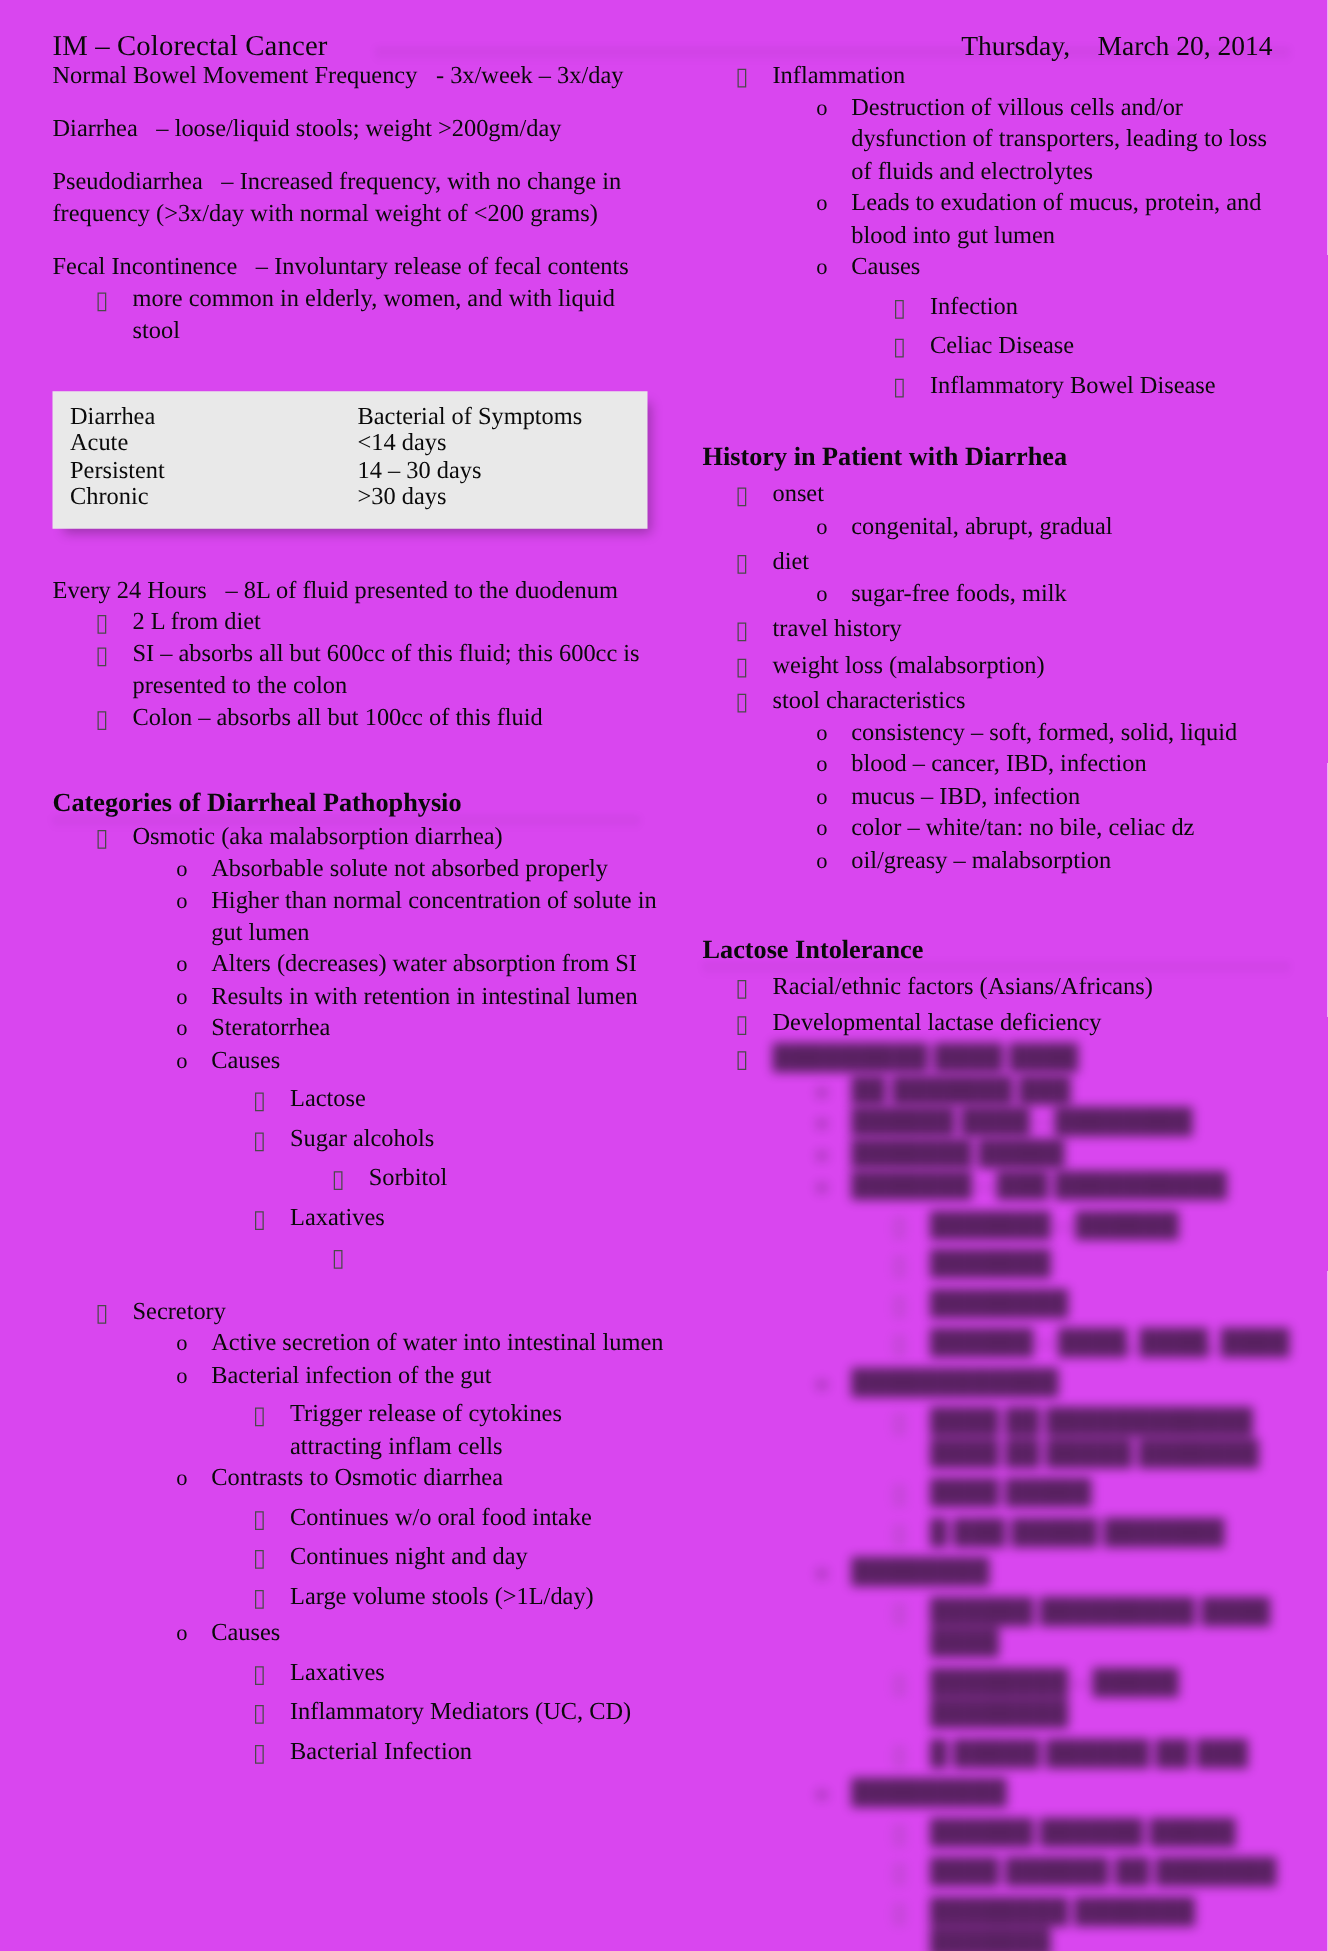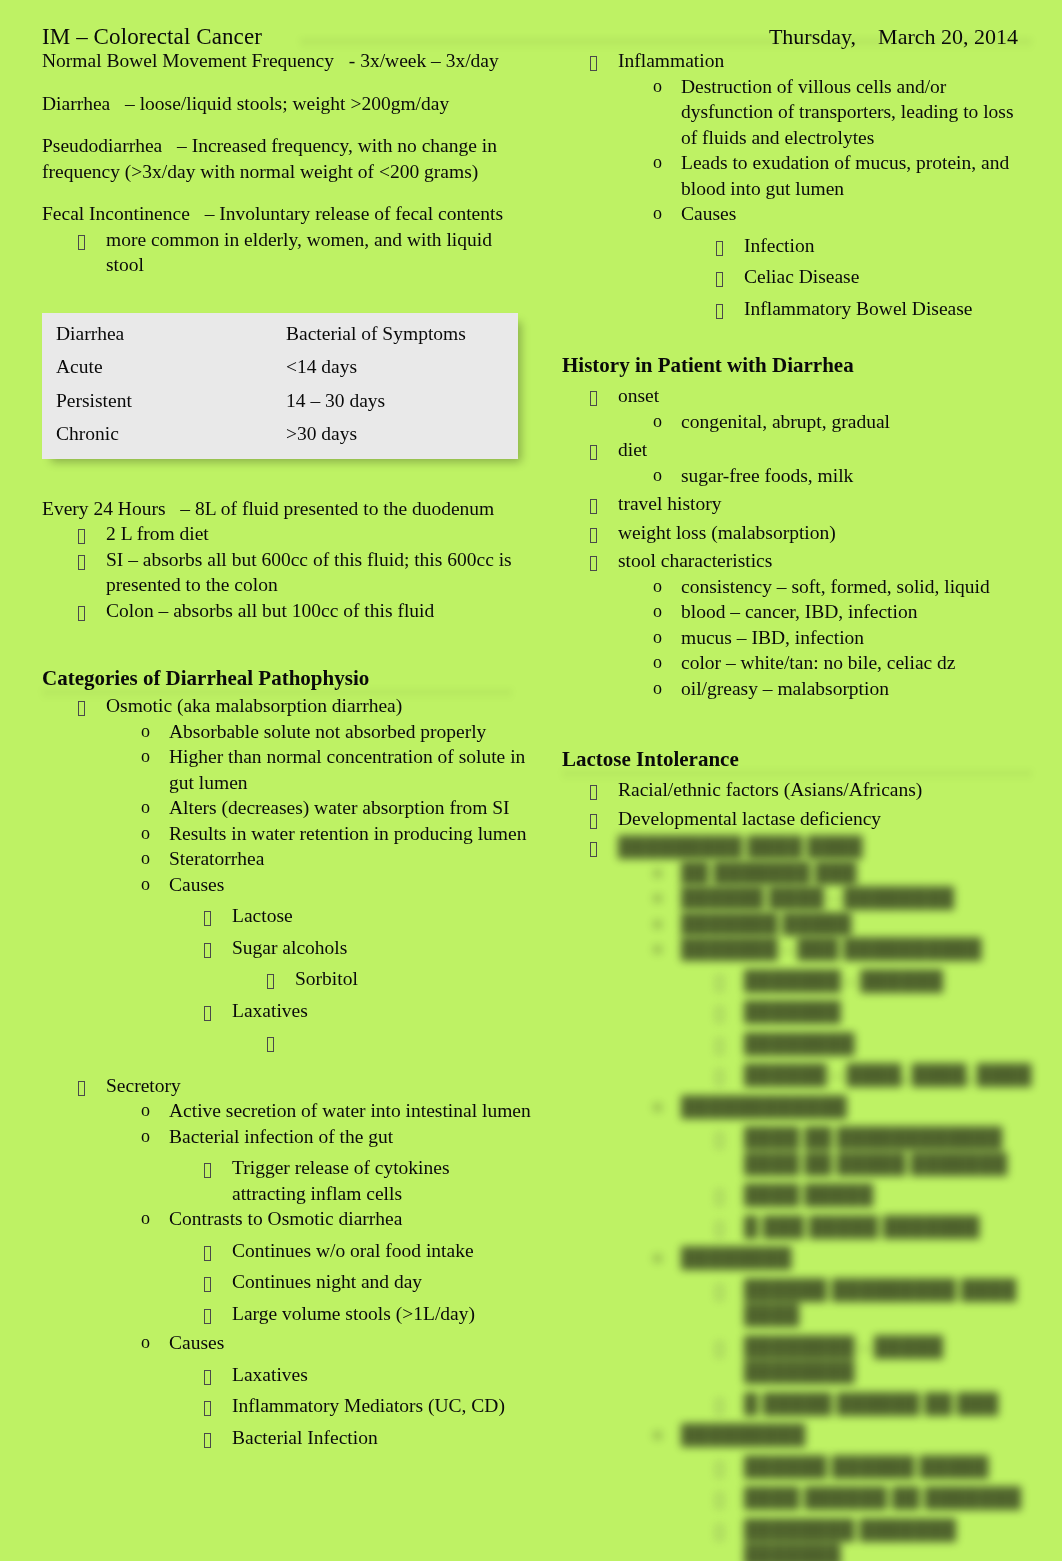--- a/index.html
+++ b/index.html
@@ -9,21 +9,21 @@
   }
   body {
     font-family: "Liberation Serif", "DejaVu Serif", serif;
     color: #0a0a0a;
     -webkit-font-smoothing: antialiased;
   }
   #page {
     position: relative;
     width: 1062px;
     height: 1561px;
-    background: #bef264;
+    background: #d946ef;
     overflow: hidden;
   }
 
   
   .hdr {
     position: absolute;
     top: 22px;
     left: 42px;
     right: 36px;
     height: 34px;
@@ -164,21 +164,21 @@
     padding: 10px 0 14px 0;
     box-sizing: border-box;
   }
   .tbl-row {
     display: flex;
     font-size: 19.5px;
     line-height: 21.5px;
   }
   .tbl-c1 { width: 244px; padding-left: 14px; box-sizing: border-box; }
   .tbl-c2 { flex: 1; }
-  .tbl-row + .tbl-row { margin-top: 12px; }
+  .tbl-row + .tbl-row { margin-top: 0px; }
 
   
   .blurred {
     filter: blur(4.2px);
     opacity: .62;
     user-select: none;
   }
 </style>
 </head>
 <body>
@@ -278,21 +278,21 @@
       <li class="li lvl2">
         <span class="bullet obullet">o</span>
         <span class="txt">Higher than normal concentration of solute in gut lumen</span>
       </li>
       <li class="li lvl2">
         <span class="bullet obullet">o</span>
         <span class="txt">Alters (decreases) water absorption from SI</span>
       </li>
       <li class="li lvl2">
         <span class="bullet obullet">o</span>
-        <span class="txt">Results in water retention in producing lumen</span>
+        <span class="txt">Results in with retention in intestinal lumen</span>
       </li>
       <li class="li lvl2">
         <span class="bullet obullet">o</span>
         <span class="txt">Steratorrhea</span>
       </li>
       <li class="li lvl2">
         <span class="bullet obullet">o</span>
         <span class="txt">Causes</span>
       </li>
 

